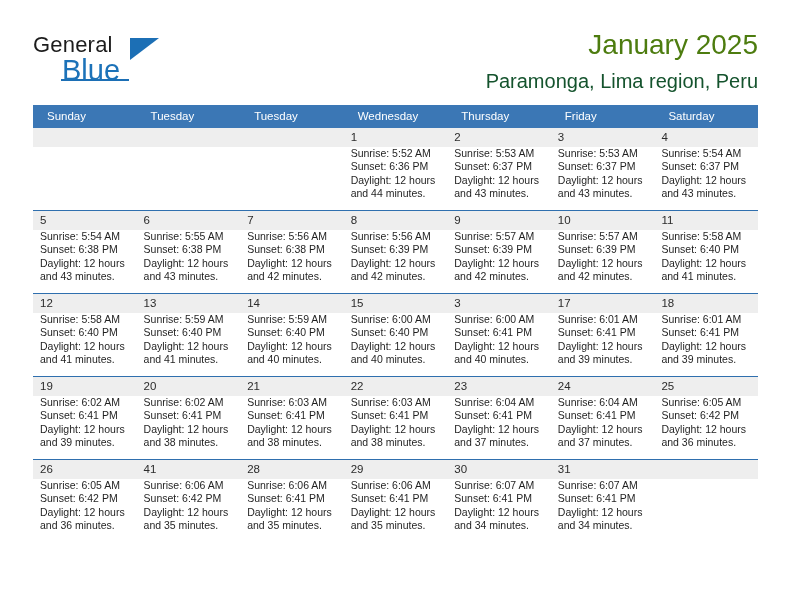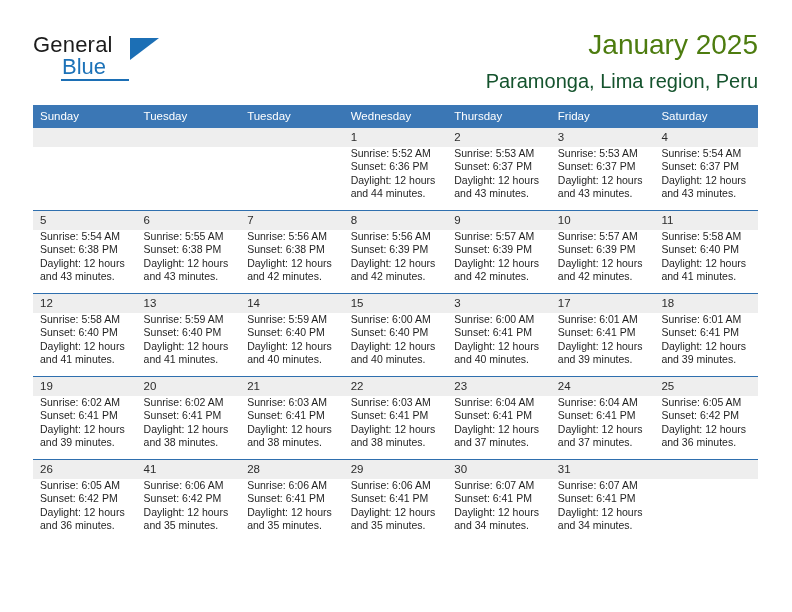--- a/index.html
+++ b/index.html
@@ -43,21 +43,21 @@
     top: 0;
     font-size: 22px;
     letter-spacing: 0.2px;
     color: #1c1c1c;
     font-family: Liberation Sans, sans-serif;
   }
   .brand-blue {
     position: absolute;
     left: 29px;
     top: 22px;
-    font-size: 22px;
+    font-size: 29px;
     color: #1c72b8;
     font-family: "Liberation Sans", sans-serif;
   }
   .brand-tri {
     position: absolute;
     left: 97px;
     top: 6px;
     width: 0;
     height: 0;
     border-left: 29px solid #1c6fb5;
@@ -100,21 +100,21 @@
     width: 725px;
     border-collapse: collapse;
     table-layout: fixed;
   }
   .calendar th {
     background: #3b77b5;
     color: #ffffff;
     font-weight: normal;
     font-size: 11.5px;
     text-align: left;
-    padding: 5px 0 6px 7px;
+    padding: 5px 0 6px 14px;
     height: 11px;
     border: none;
   }
   .calendar td {
     vertical-align: top;
     padding: 0;
     border: none;
     border-top: 1.5px solid #2f6fae;
     height: 82px;
   }

